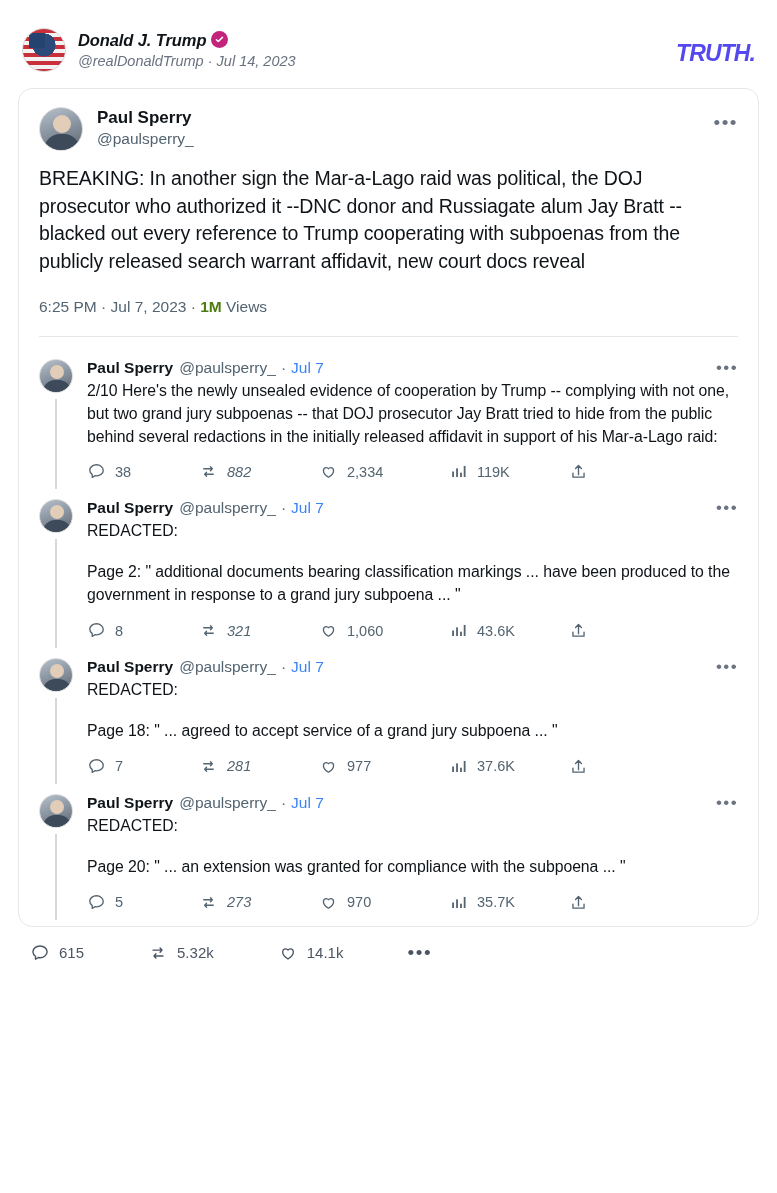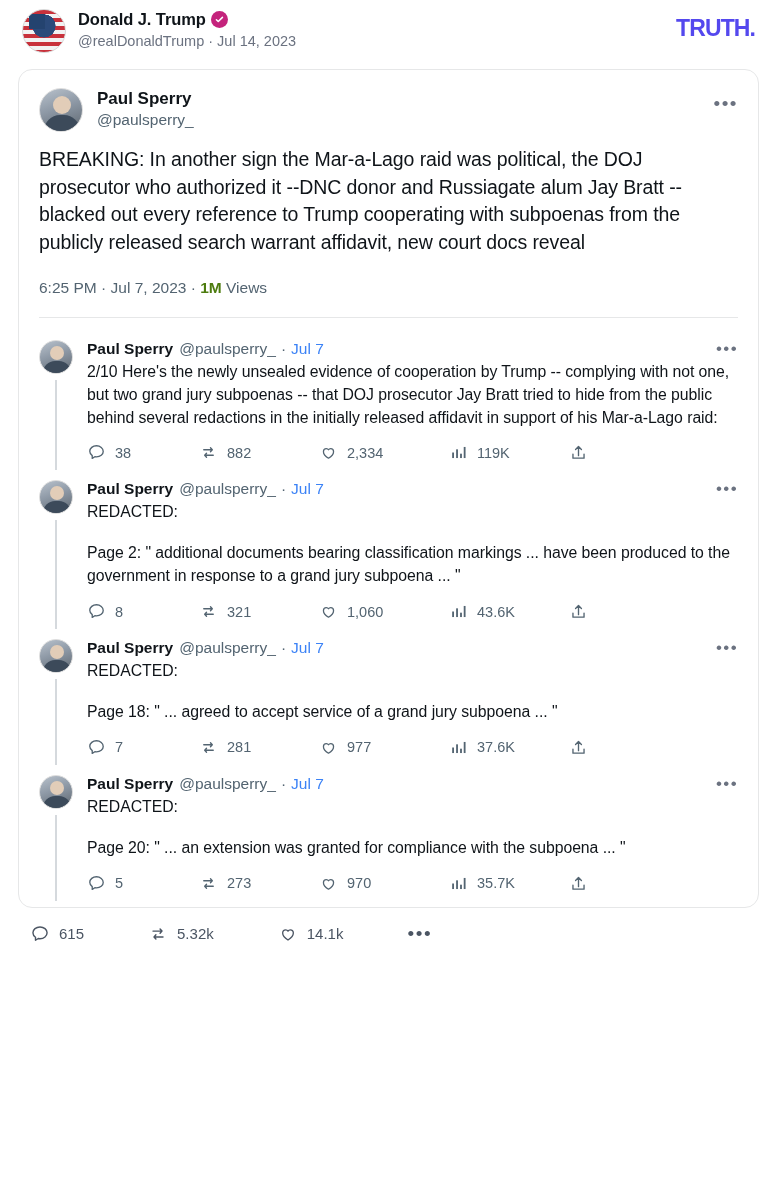--- a/index.html
+++ b/index.html
@@ -13,22 +13,23 @@
     width: 777px;
     min-height: 1193px;
     background: #fff;
     position: relative;
     padding: 0;
   }
 
   
   .header {
     display: flex;
-    align-items: flex-start;
-    padding: 9px 22px 10px 22px;
+    align-items: center;
+    padding: 28px 22px 10px 22px;
+    font-style: italic;
   }
   .avatar-trump {
     width: 44px; height: 44px;
     border-radius: 50%;
     flex: 0 0 44px;
     background:
       radial-gradient(circle at 50% 38%, #2b4a7a 0 34%, rgba(0,0,0,0) 35%),
       repeating-linear-gradient(#c8313b 0 4px, #f2f2f2 4px 8px);
     border: 1px solid #d8d8d8;
     overflow: hidden;
@@ -160,21 +161,21 @@
   
   .actions {
     display: flex; align-items: center;
     margin-top: 14px; margin-bottom: 4px;
     color: #536471;
     font-size: 14.5px;
   }
   .act { display: flex; align-items: center; gap: 9px; cursor: pointer; }
   .act .ico { width: 19px; height: 19px; display: inline-block; }
   .a1 { width: 112px; }
-  .a2 { width: 120px; }
+  .a2 { width: 120px; font-style: italic; }
   .a3 { width: 130px; }
   .a4 { width: 120px; }
 
   svg { display: block; }
 
   
   .footer {
     display: flex; align-items: center; gap: 18px;
     padding: 16px 22px 18px 30px;
     color: #4b5563; font-size: 15px;

